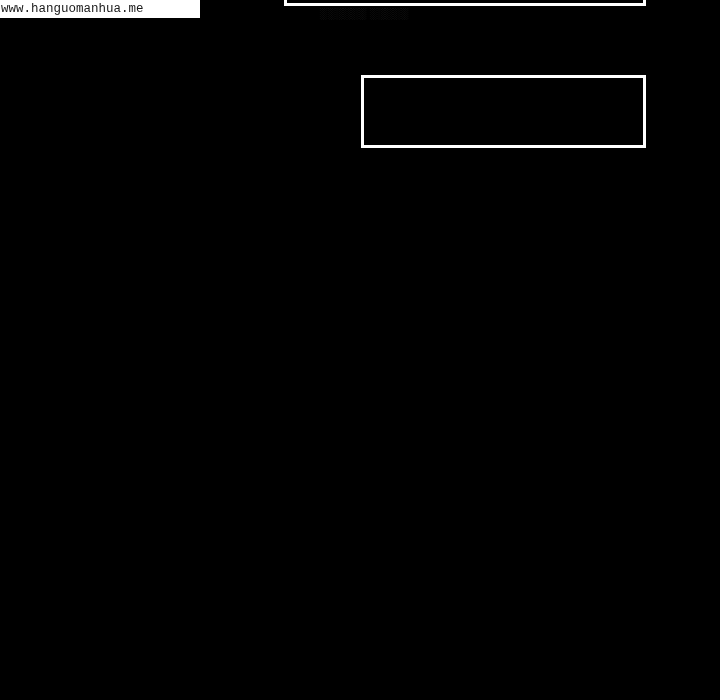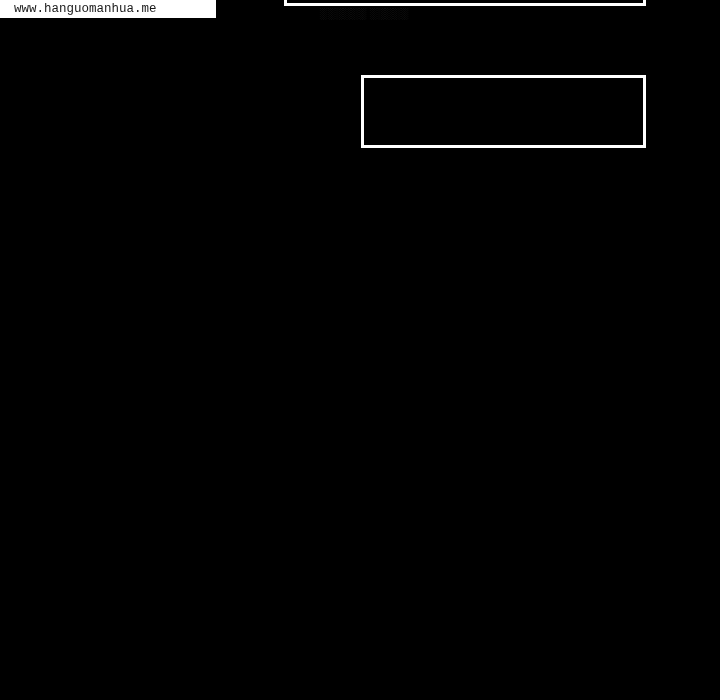--- a/index.html
+++ b/index.html
@@ -23,30 +23,30 @@
     width: 720px;
     height: 700px;
     background: #000000;
   }
 
   
   #watermark {
     position: absolute;
     left: 0;
     top: 0;
-    width: 216px;
+    width: 200px;
     height: 18px;
     background: #ffffff;
     color: #1a1a1a;
     font-family: "Liberation Mono", "DejaVu Sans Mono", monospace;
     font-size: 12.5px;
     line-height: 18px;
     letter-spacing: 0px;
     text-align: left;
-    padding-left: 14px;
+    padding-left: 1px;
     box-sizing: border-box;
     white-space: nowrap;
     overflow: hidden;
   }
 
   
   #panel-top {
     position: absolute;
     left: 284px;
     top: -18px;

